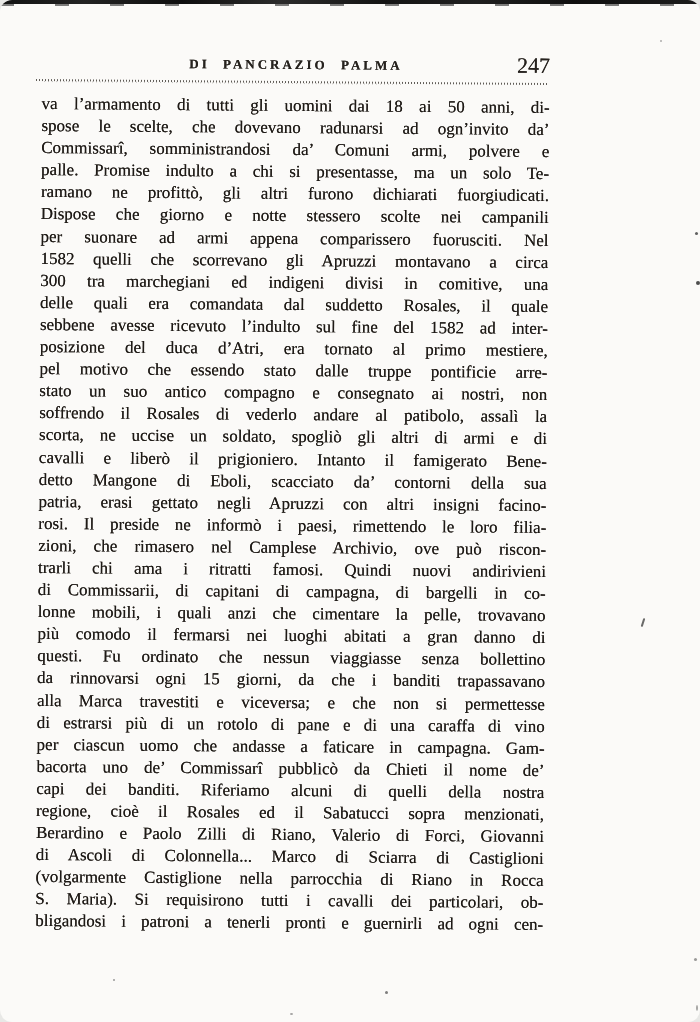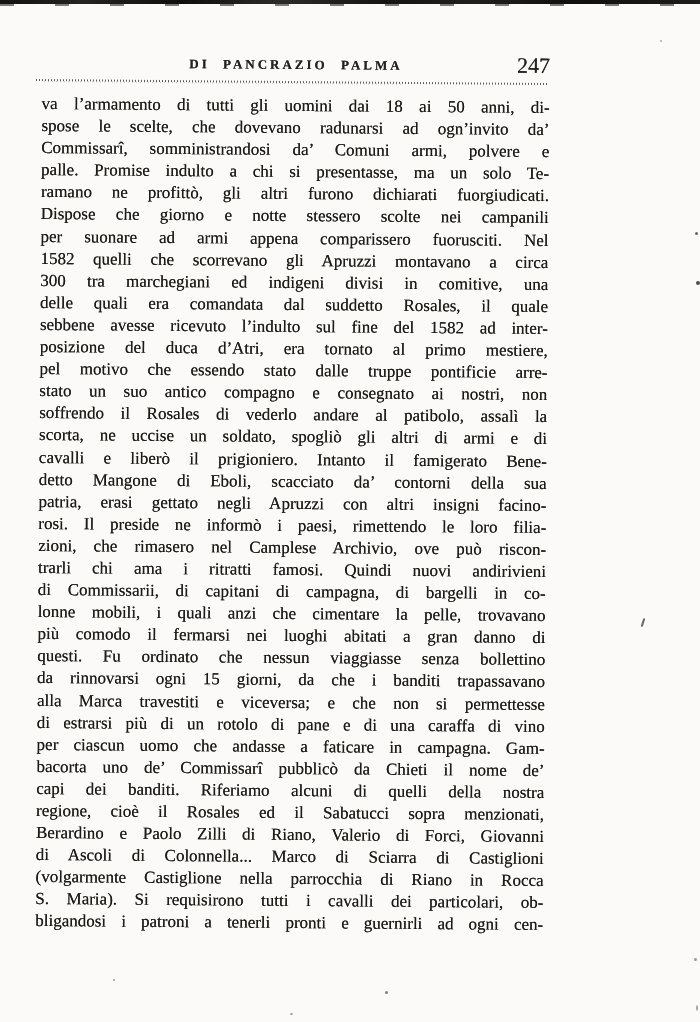--- a/index.html
+++ b/index.html
@@ -9,20 +9,21 @@
     font-family: "Liberation Serif", serif;
   }
   .page {
     position: relative;
     width: 700px;
     height: 1022px;
     margin: 0 auto;
     background: #fbfaf8;
     overflow: hidden;
     color: #201c18;
+    border-radius: 12px;
   }
   
   .scan-edge-top {
     position: absolute;
     top: 0; left: 0;
     width: 700px; height: 4px;
     background: linear-gradient(90deg,
       #121212 0%, #232323 12%, #0e0e0e 26%, #2b2b2b 40%,
       #141414 55%, #1f1f1f 68%, #0f0f0f 82%, #1c1c1c 100%);
   }

